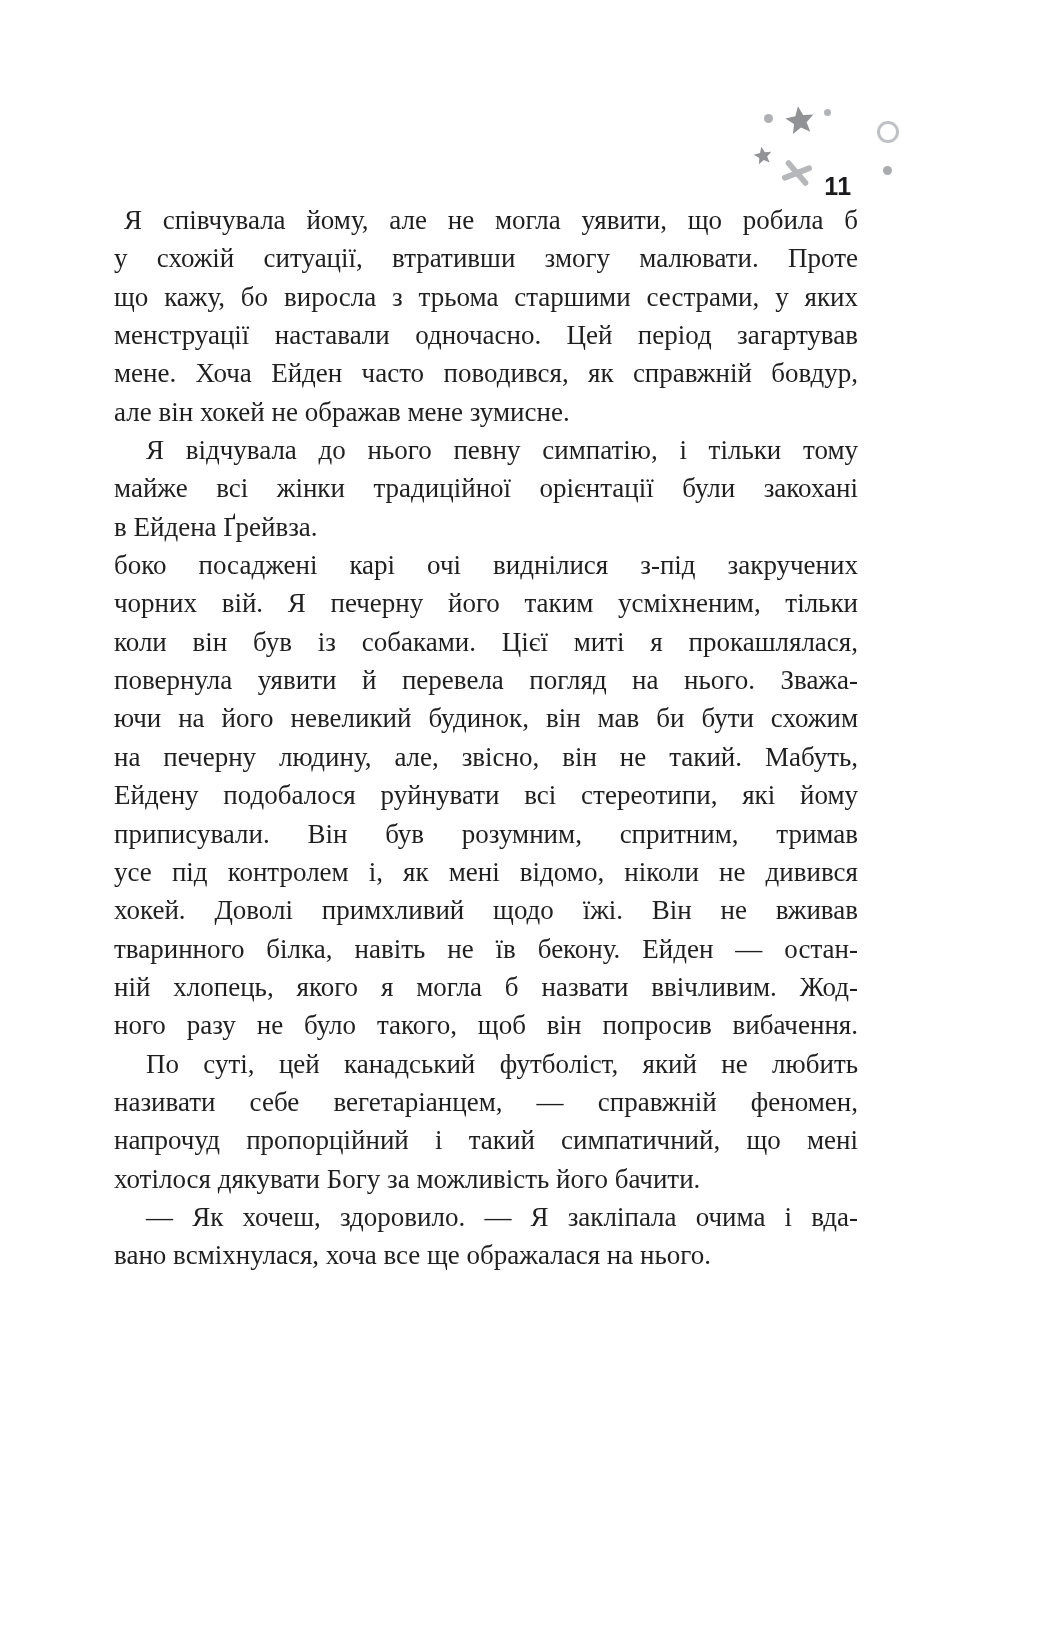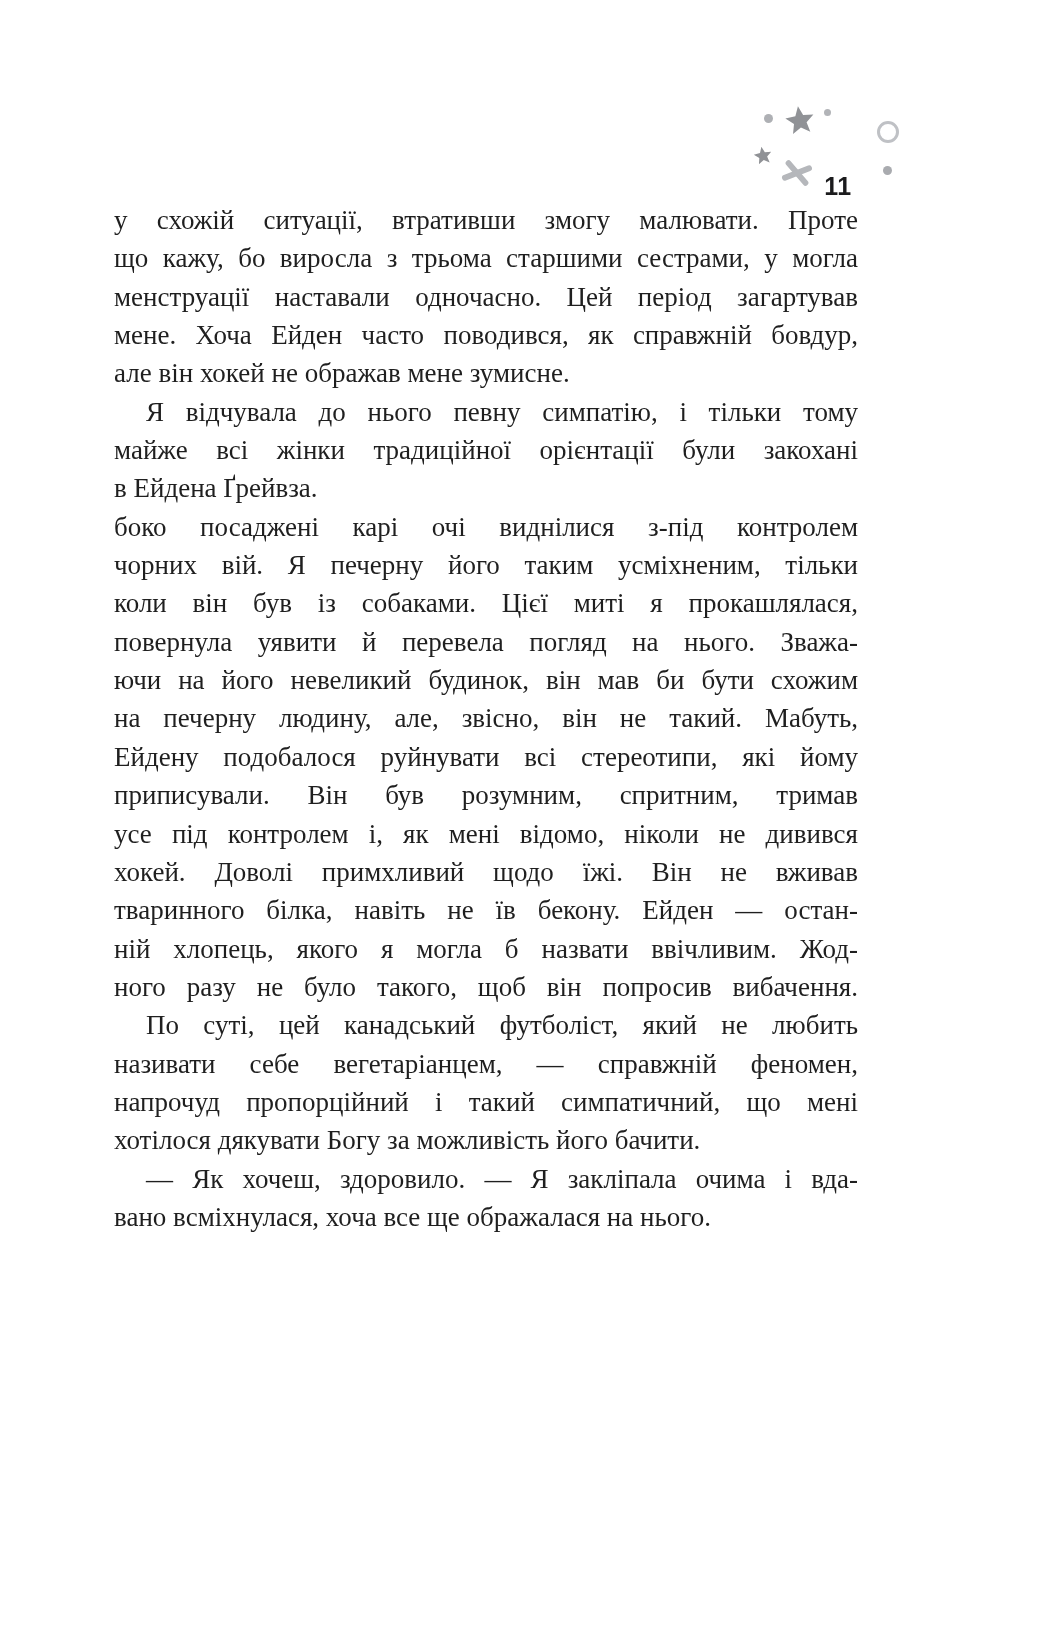--- a/index.html
+++ b/index.html
@@ -80,31 +80,32 @@
     </g>
   </svg>
 
   <span class="dot dot-3"></span>
 
   <div class="page-number">11</div>
 </div>
 
 <main class="textblock">
 
+  <div class="ln half-indent">Я співчувала йому, але не могла уявити, що робила б</div>
   <div class="ln">у схожій ситуації, втративши змогу малювати. Проте</div>
-  <div class="ln">що кажу, бо виросла з трьома старшими сестрами, у могла</div>
+  <div class="ln">що кажу, бо виросла з трьома старшими сестрами, у яких</div>
   <div class="ln">менструації наставали одночасно. Цей період загартував</div>
   <div class="ln">мене. Хоча Ейден часто поводився, як справжній бовдур,</div>
   <div class="ln last">але він хокей не ображав мене зумисне.</div>
 
   <div class="ln first">Я відчувала до нього певну симпатію, і тільки тому</div>
   <div class="ln">майже всі жінки традиційної орієнтації були закохані</div>
   <div class="ln last">в Ейдена Ґрейвза.</div>
 
-  <div class="ln">боко посаджені карі очі виднілися з-під контролем</div>
+  <div class="ln">боко посаджені карі очі виднілися з-під закручених</div>
   <div class="ln">чорних вій. Я печерну його таким усміхненим, тільки</div>
   <div class="ln">коли він був із собаками. Цієї миті я прокашлялася,</div>
   <div class="ln">повернула уявити й перевела погляд на нього. Зважа-</div>
   <div class="ln">ючи на його невеликий будинок, він мав би бути схожим</div>
   <div class="ln">на печерну людину, але, звісно, він не такий. Мабуть,</div>
   <div class="ln">Ейдену подобалося руйнувати всі стереотипи, які йому</div>
   <div class="ln">приписували. Він був розумним, спритним, тримав</div>
   <div class="ln">усе під контролем і, як мені відомо, ніколи не дивився</div>
   <div class="ln">хокей. Доволі примхливий щодо їжі. Він не вживав</div>
   <div class="ln">тваринного білка, навіть не їв бекону. Ейден — остан-</div>

